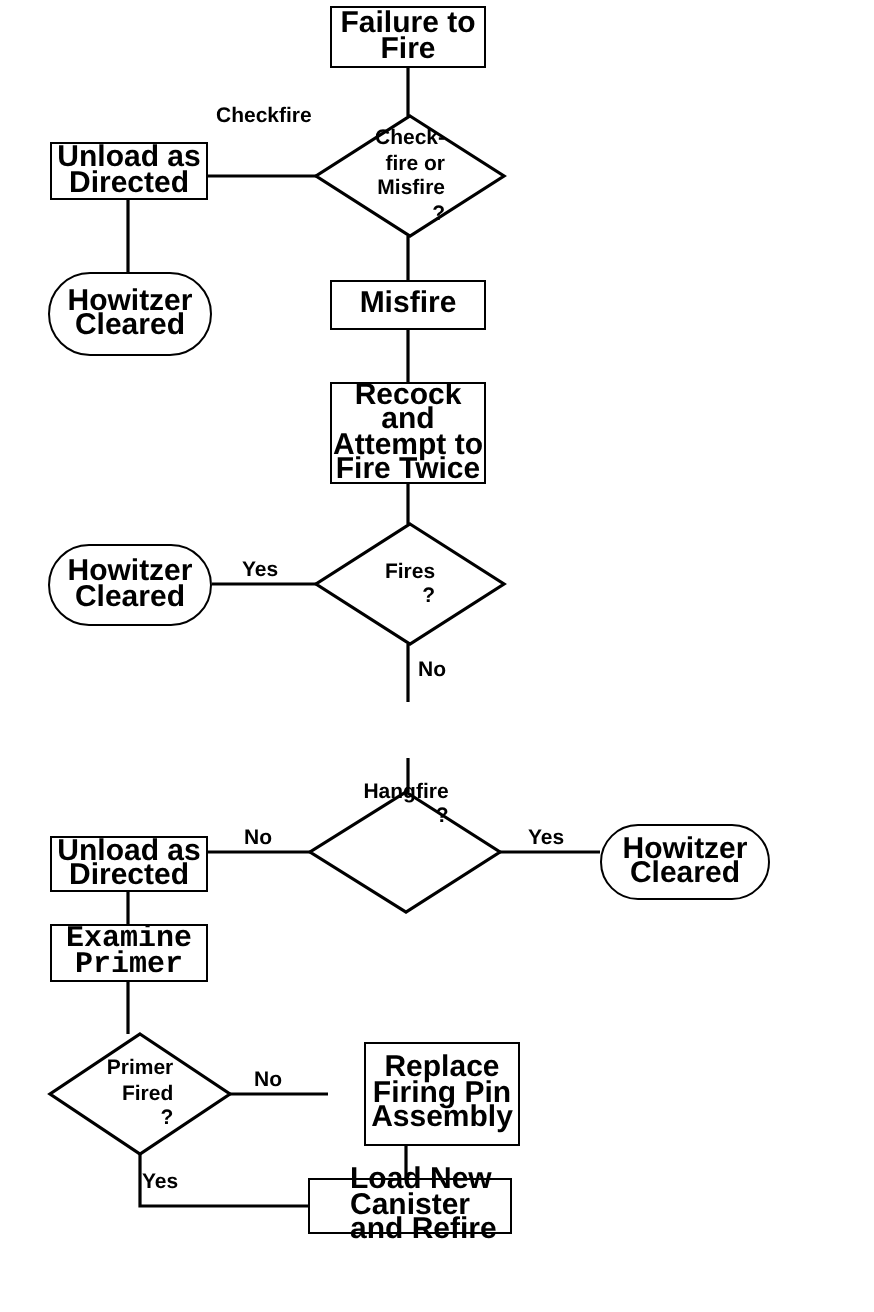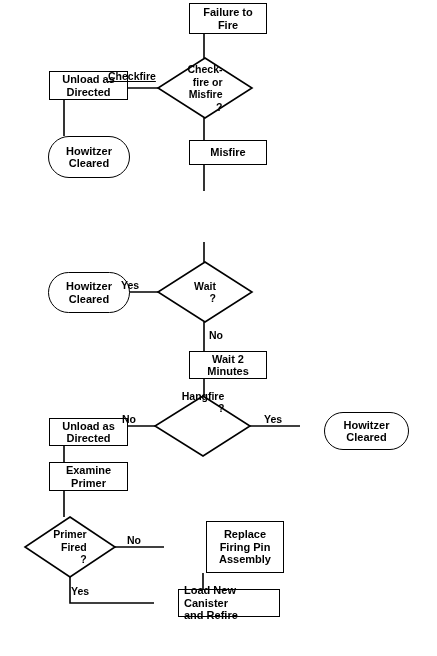--- a/index.html
+++ b/index.html
@@ -26,26 +26,25 @@
   }
   .node {
     position: absolute;
     box-sizing: border-box;
     display: flex;
     align-items: center;
     justify-content: center;
     text-align: center;
     font-family: "Liberation Sans", sans-serif;
     font-weight: bold;
-    font-size: 11px;
+    font-size: 15px;
     line-height: 12.5px;
     color: #000000;
     white-space: pre-line;
     background: #ffffff;
-    margin-left: 24px;
   }
   .box {
     border: 1.6px solid #000000;
   }
   .oval {
     border: 1.6px solid #000000;
     border-radius: 999px;
   }
   .diamond-label {
     position: absolute;
@@ -125,59 +124,60 @@
 Fire</div>
 
   <div class="node box" style="left:25px; top:71px; width:79px; height:29px;">Unload as
 Directed</div>
 
   <div class="node oval" style="left:24px; top:136px; width:82px; height:42px;">Howitzer
 Cleared</div>
 
   <div class="node box" style="left:165px; top:140px; width:78px; height:25px;">Misfire</div>
 
+  <div class="node box" style="left:165px; top:191px; width:78px; height:51px;">Recock and
+Attempt to
+Fire Twice</div>
 
   <div class="node oval" style="left:24px; top:272px; width:82px; height:41px;">Howitzer
 Cleared</div>
 
-  <div class="node box" style="left:165px; top:351px; width:78px; height:28px;">Wait 2
-Minutes</div>
 
   <div class="node box" style="left:25px; top:418px; width:79px; height:28px;">Unload as
 Directed</div>
 
   <div class="node oval" style="left:300px; top:412px; width:85px; height:38px;">Howitzer
 Cleared</div>
 
-  <div class="node box" style="left:25px; top:462px; width:79px; height:29px;">Examine
+  <div class="node box" style="left:25px; top:462px; width:79px; height:29px;font-family:Liberation Mono, monospace;">Examine
 Primer</div>
 
   <div class="node box" style="left:182px; top:521px; width:78px; height:52px;">Replace
 Firing Pin
 Assembly</div>
 
-  <div class="node box" style="left:154px; top:589px; width:102px; height:28px; justify-content:flex-start; text-align:left; padding-left:5px;">Load New Canister
+  <div class="node box" style="left:154px; top:589px; width:102px; height:28px; justify-content:flex-start; text-align:left; padding-left:20px;">Load New Canister
 and Refire</div>
 
   <div class="diamond-label" style="left:163px; top:58px; width:84px; height:60px;">Check-
 fire or
 Misfire
 ?</div>
 
-  <div class="diamond-label" style="left:163px; top:262px; width:84px; height:60px;">Wait
+  <div class="diamond-label" style="left:163px; top:262px; width:84px; height:60px;">Fires
 ?</div>
 
   <div class="diamond-label" style="left:161px; top:372px; width:84px; height:60px;">Hangfire
 ?</div>
 
   <div class="diamond-label" style="left:30px; top:517px; width:80px; height:60px;">Primer
 Fired
 ?</div>
 
-  <div class="edge-label" style="left:108px; top:70px;text-decoration:underline;">Checkfire</div>
+  <div class="edge-label" style="left:108px; top:52px;">Checkfire</div>
 
   <div class="edge-label" style="left:121px; top:279px;">Yes</div>
 
   <div class="edge-label" style="left:209px; top:329px;">No</div>
 
   <div class="edge-label" style="left:122px; top:413px;">No</div>
 
   <div class="edge-label" style="left:264px; top:413px;">Yes</div>
 
   <div class="edge-label" style="left:127px; top:534px;">No</div>

